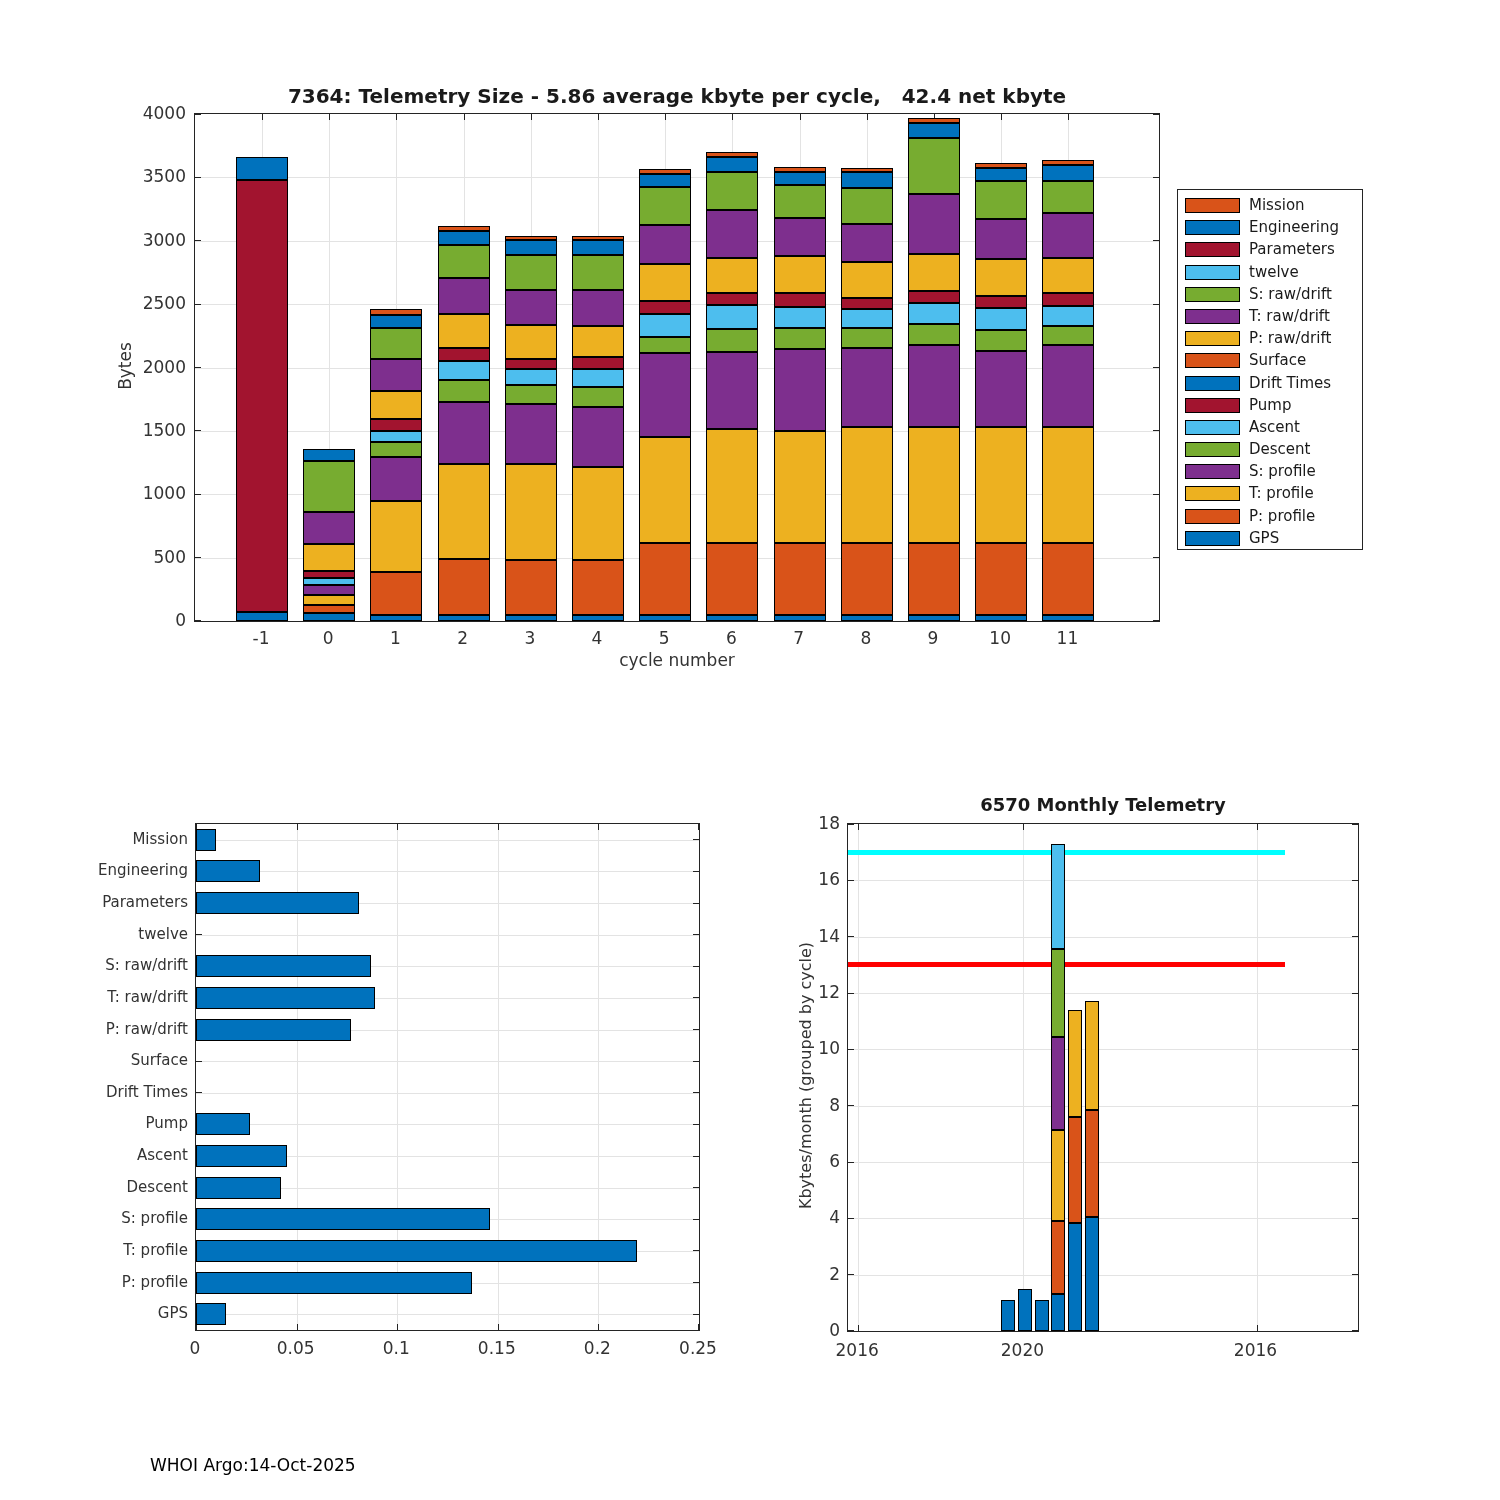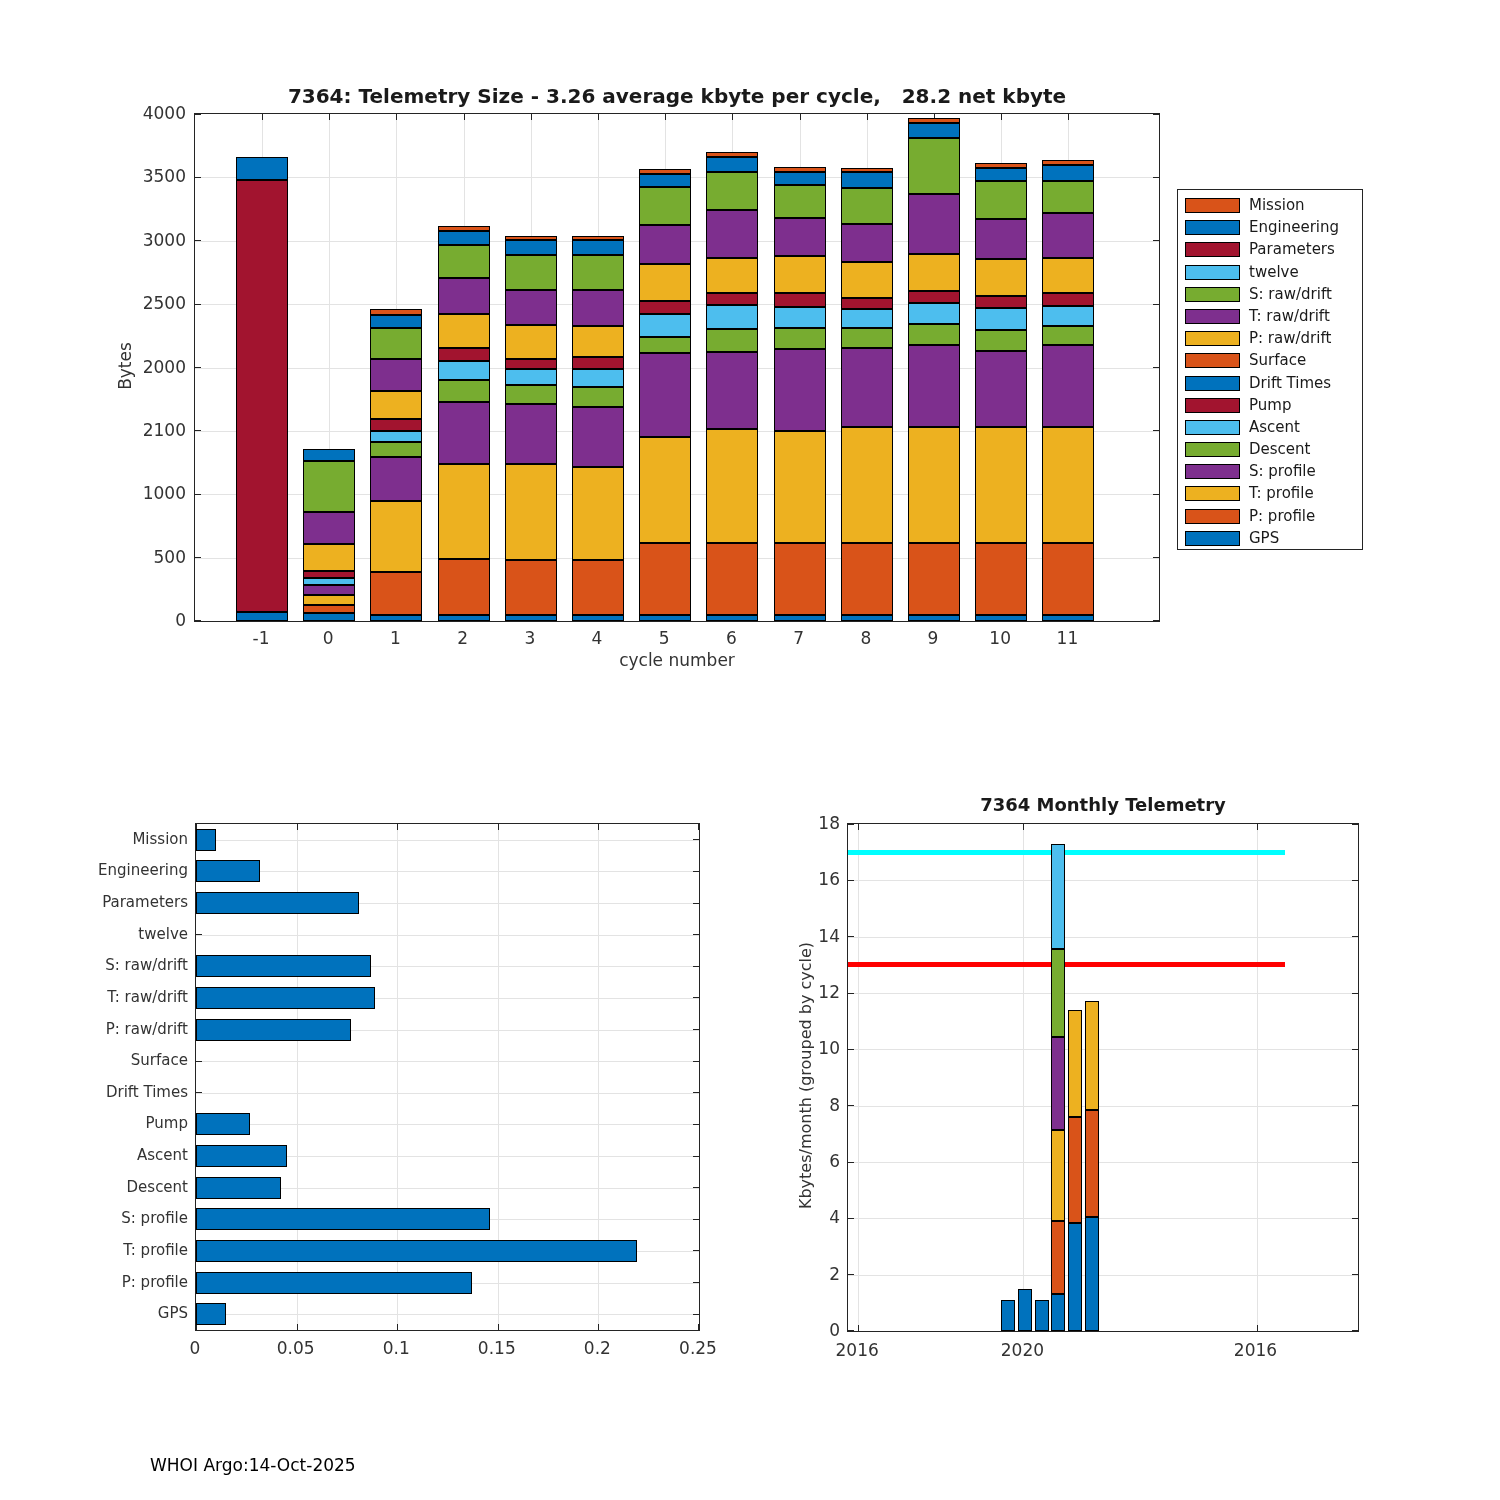--- a/index.html
+++ b/index.html
@@ -23,21 +23,21 @@
   .legend-row{position:relative;height:22.2px;}
   .legend-swatch{position:absolute;left:7px;top:3px;width:55px;height:15px;border:1px solid #000;box-sizing:border-box;}
   .legend-label{position:absolute;left:71px;top:1px;font-size:15px;color:#1a1a1a;white-space:nowrap;}
   .footer{position:absolute;font-size:17px;color:#000;}
 </style>
 </head>
 <body>
 
 <div id="canvas">
 
-  <div class="chart-title" style="left:194px;top:84px;width:966px;">7364: Telemetry Size - 3.26 average kbyte per cycle,   28.2 net kbyte</div>
+  <div class="chart-title" style="left:194px;top:84px;width:966px;">7364: Telemetry Size - 5.86 average kbyte per cycle,   42.4 net kbyte</div>
 
   <div class="axis-label ylabel-rot" style="left:75px;top:356px;width:100px;">Bytes</div>
 
   <div id="plot-top" class="plot" style="left:194px;top:113px;width:966px;height:509px;">
       <div class="tick-mark" style="left: 0px; top: 506px; width: 6px; height: 1px;"></div>
       <div class="tick-mark" style="right: 0px; top: 506px; width: 6px; height: 1px;"></div>
       <div class="gridline-h" style="top: 443.625px;"></div>
       <div class="tick-mark" style="left: 0px; top: 443.125px; width: 6px; height: 1px;"></div>
       <div class="tick-mark" style="right: 0px; top: 443.125px; width: 6px; height: 1px;"></div>
       <div class="gridline-h" style="top: 380.25px;"></div>
@@ -390,21 +390,21 @@
       <div class="tick-mark" style="left: 0px; top: 458.062px; width: 6px; height: 1px;"></div>
       <div class="tick-mark" style="right: 0px; top: 458.062px; width: 6px; height: 1px;"></div>
       <div class="bar-seg" style="left: 0px; top: 447.562px; width: 275.644px; height: 22px; background: rgb(0, 114, 189);"></div>
       <div class="gridline-h" style="top: 490.188px;"></div>
       <div class="tick-mark" style="left: 0px; top: 489.688px; width: 6px; height: 1px;"></div>
       <div class="tick-mark" style="right: 0px; top: 489.688px; width: 6px; height: 1px;"></div>
       <div class="bar-seg" style="left: 0px; top: 479.188px; width: 30.18px; height: 22px; background: rgb(0, 114, 189);"></div>
     </div>
 
 
-  <div class="chart-title" style="left:847px;top:794px;width:512px;font-size:18px;">7364 Monthly Telemetry</div>
+  <div class="chart-title" style="left:847px;top:794px;width:512px;font-size:18px;">6570 Monthly Telemetry</div>
 
   <div class="axis-label ylabel-rot" style="left:670px;top:1066px;width:270px;font-size:16px;">Kbytes/month (grouped by cycle)</div>
 
   <div id="plot-monthly" class="plot" style="left:847px;top:823px;width:512px;height:509px;">
       <div class="tick-mark" style="left: 0px; top: 506px; width: 6px; height: 1px;"></div>
       <div class="tick-mark" style="right: 0px; top: 506px; width: 6px; height: 1px;"></div>
       <div class="gridline-h" style="top: 450.667px;"></div>
       <div class="tick-mark" style="left: 0px; top: 450.167px; width: 6px; height: 1px;"></div>
       <div class="tick-mark" style="right: 0px; top: 450.167px; width: 6px; height: 1px;"></div>
       <div class="gridline-h" style="top: 394.333px;"></div>
@@ -457,21 +457,21 @@
       <div class="bar-seg" style="left: 237.29px; top: 285.892px; width: 14px; height: 107.033px; background: rgb(217, 83, 25);"></div>
       <div class="bar-seg" style="left: 237.29px; top: 177.45px; width: 14px; height: 108.442px; background: rgb(237, 177, 32);"></div>
     </div>
 
 
   <div class="footer" style="left:150px;top:1455px;">WHOI Argo:14-Oct-2025</div>
 
 <div class="tick-label-y" style="left: 128px; top: 620px; width: 58px;">0</div>
     <div class="tick-label-y" style="left: 128px; top: 556.625px; width: 58px;">500</div>
     <div class="tick-label-y" style="left: 128px; top: 493.25px; width: 58px;">1000</div>
-    <div class="tick-label-y" style="left: 128px; top: 429.875px; width: 58px;">2100</div>
+    <div class="tick-label-y" style="left: 128px; top: 429.875px; width: 58px;">1500</div>
     <div class="tick-label-y" style="left: 128px; top: 366.5px; width: 58px;">2000</div>
     <div class="tick-label-y" style="left: 128px; top: 303.125px; width: 58px;">2500</div>
     <div class="tick-label-y" style="left: 128px; top: 239.75px; width: 58px;">3000</div>
     <div class="tick-label-y" style="left: 128px; top: 176.375px; width: 58px;">3500</div>
     <div class="tick-label-y" style="left: 128px; top: 113px; width: 58px;">4000</div>
     <div class="tick-label-x" style="left: 261px; top: 628px;">-1</div>
     <div class="tick-label-x" style="left: 328.2px; top: 628px;">0</div>
     <div class="tick-label-x" style="left: 395.4px; top: 628px;">1</div>
     <div class="tick-label-x" style="left: 462.6px; top: 628px;">2</div>
     <div class="tick-label-x" style="left: 529.8px; top: 628px;">3</div>

